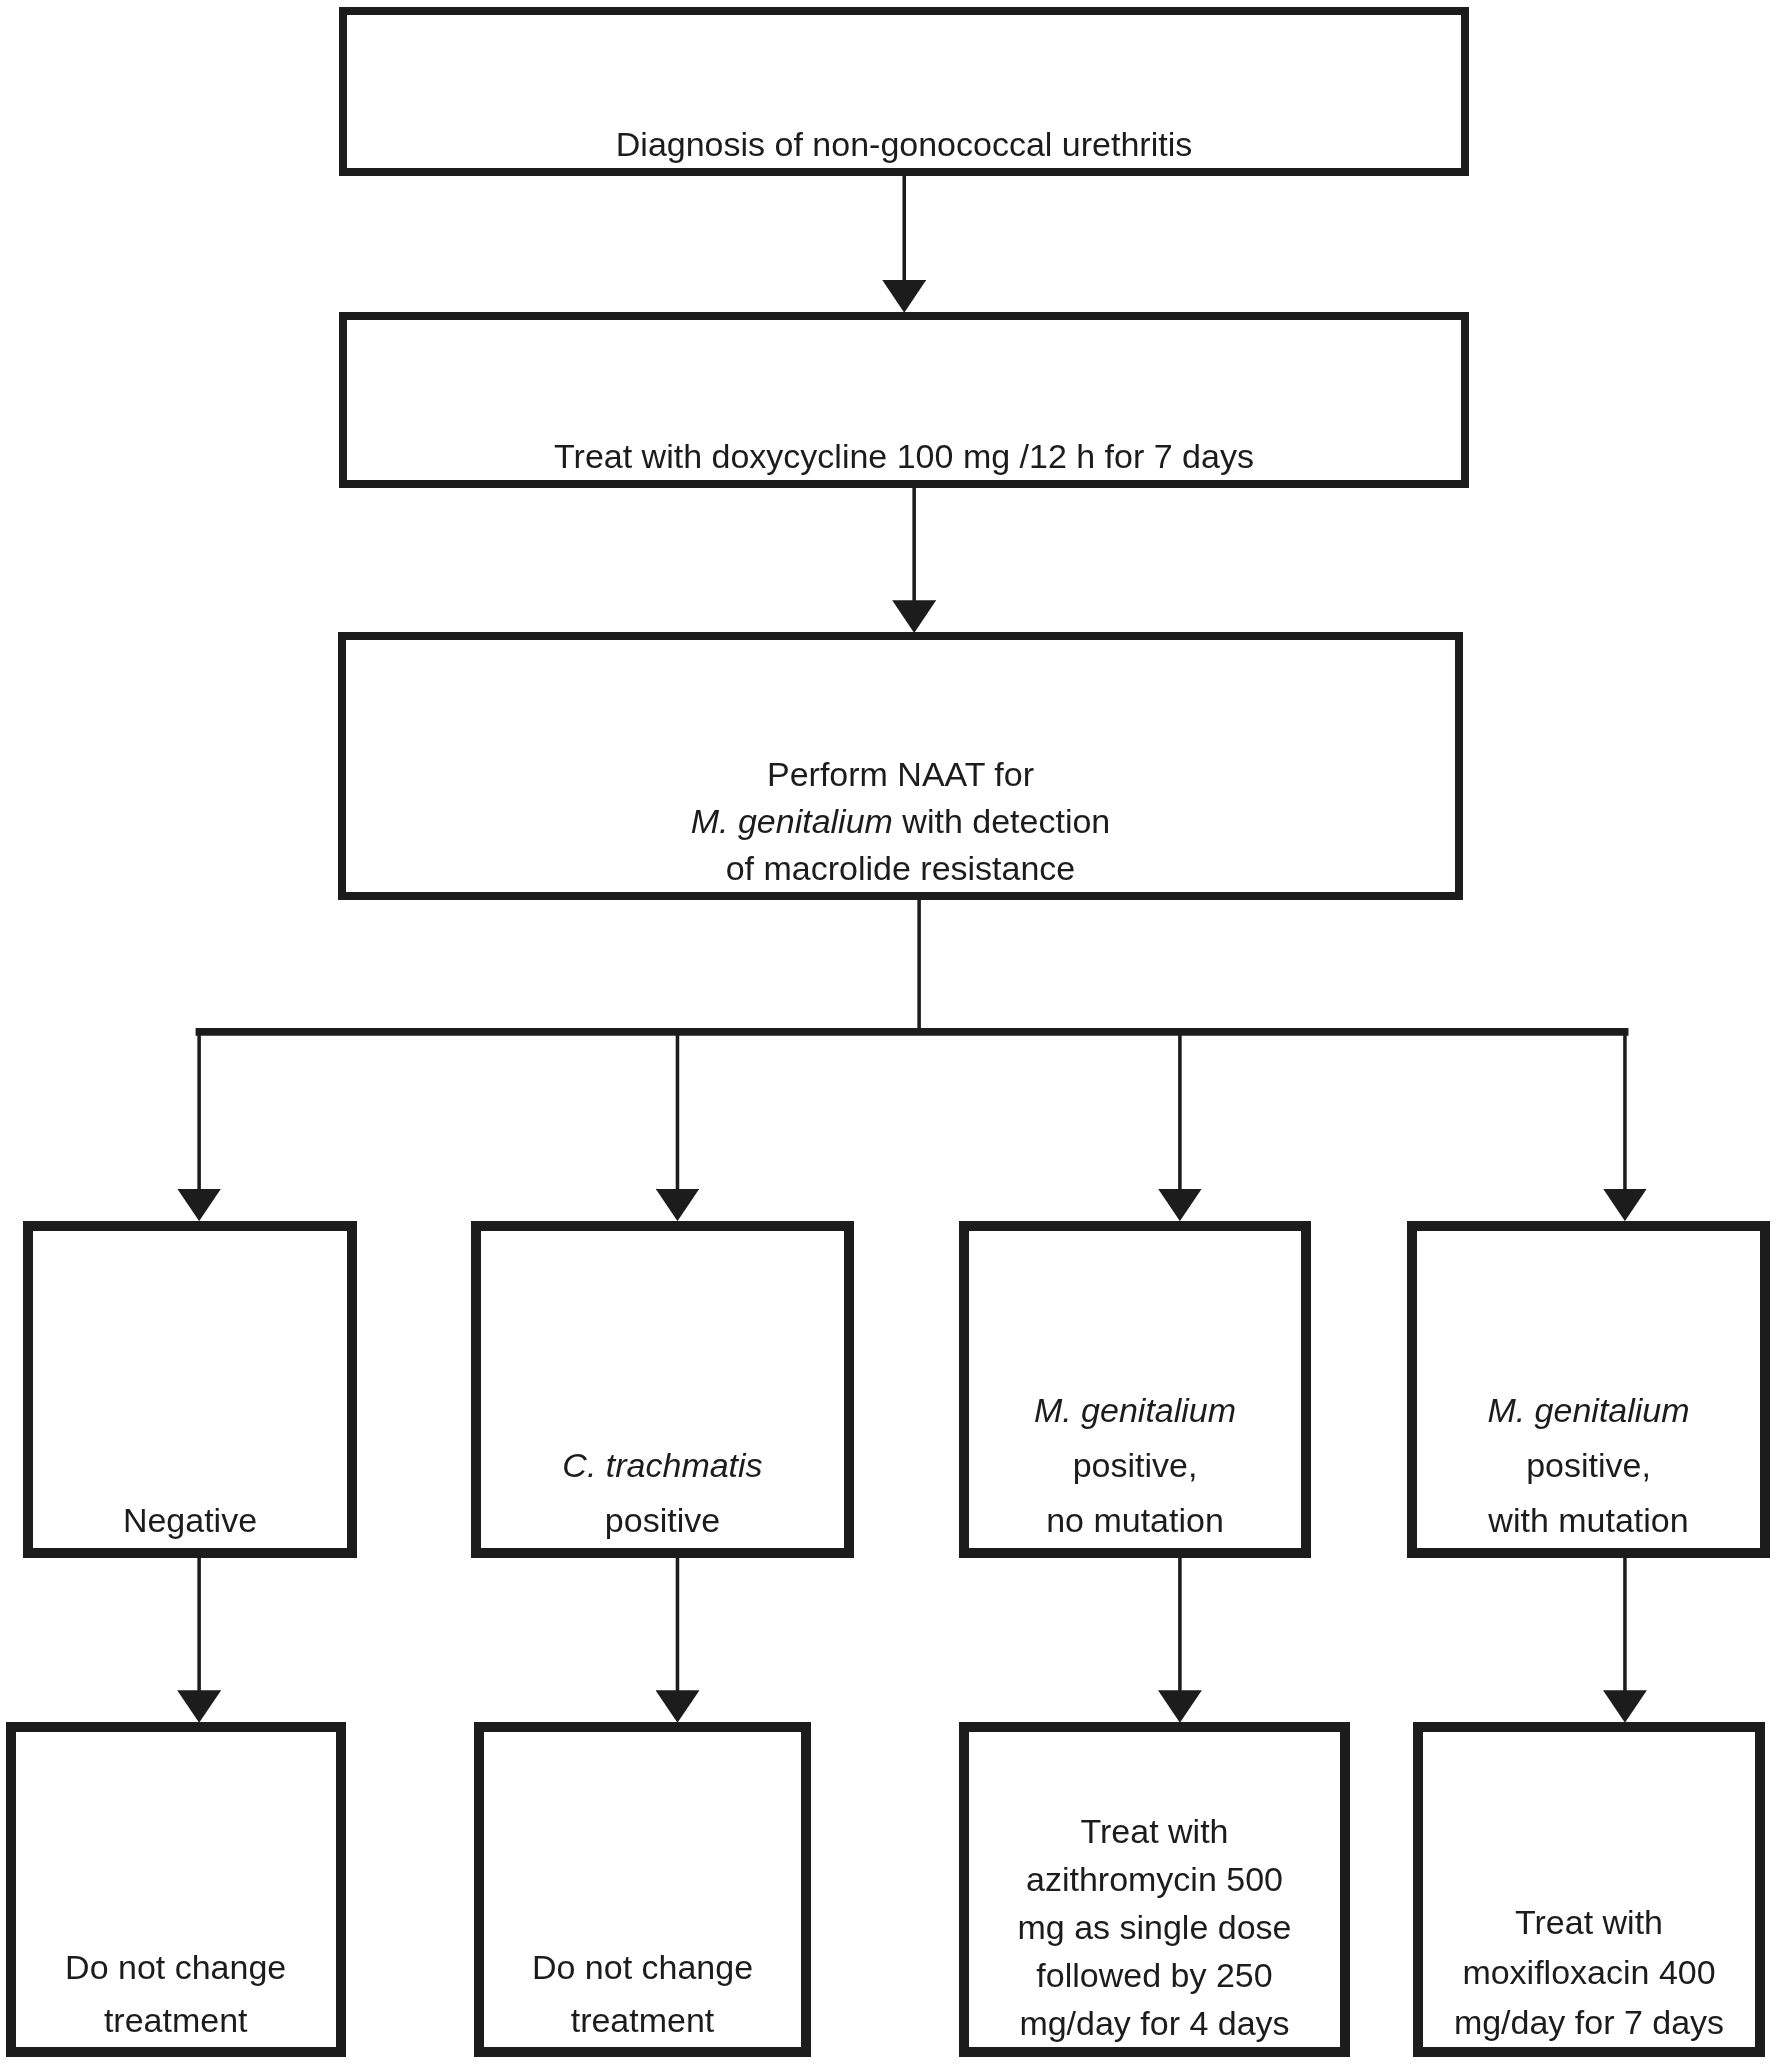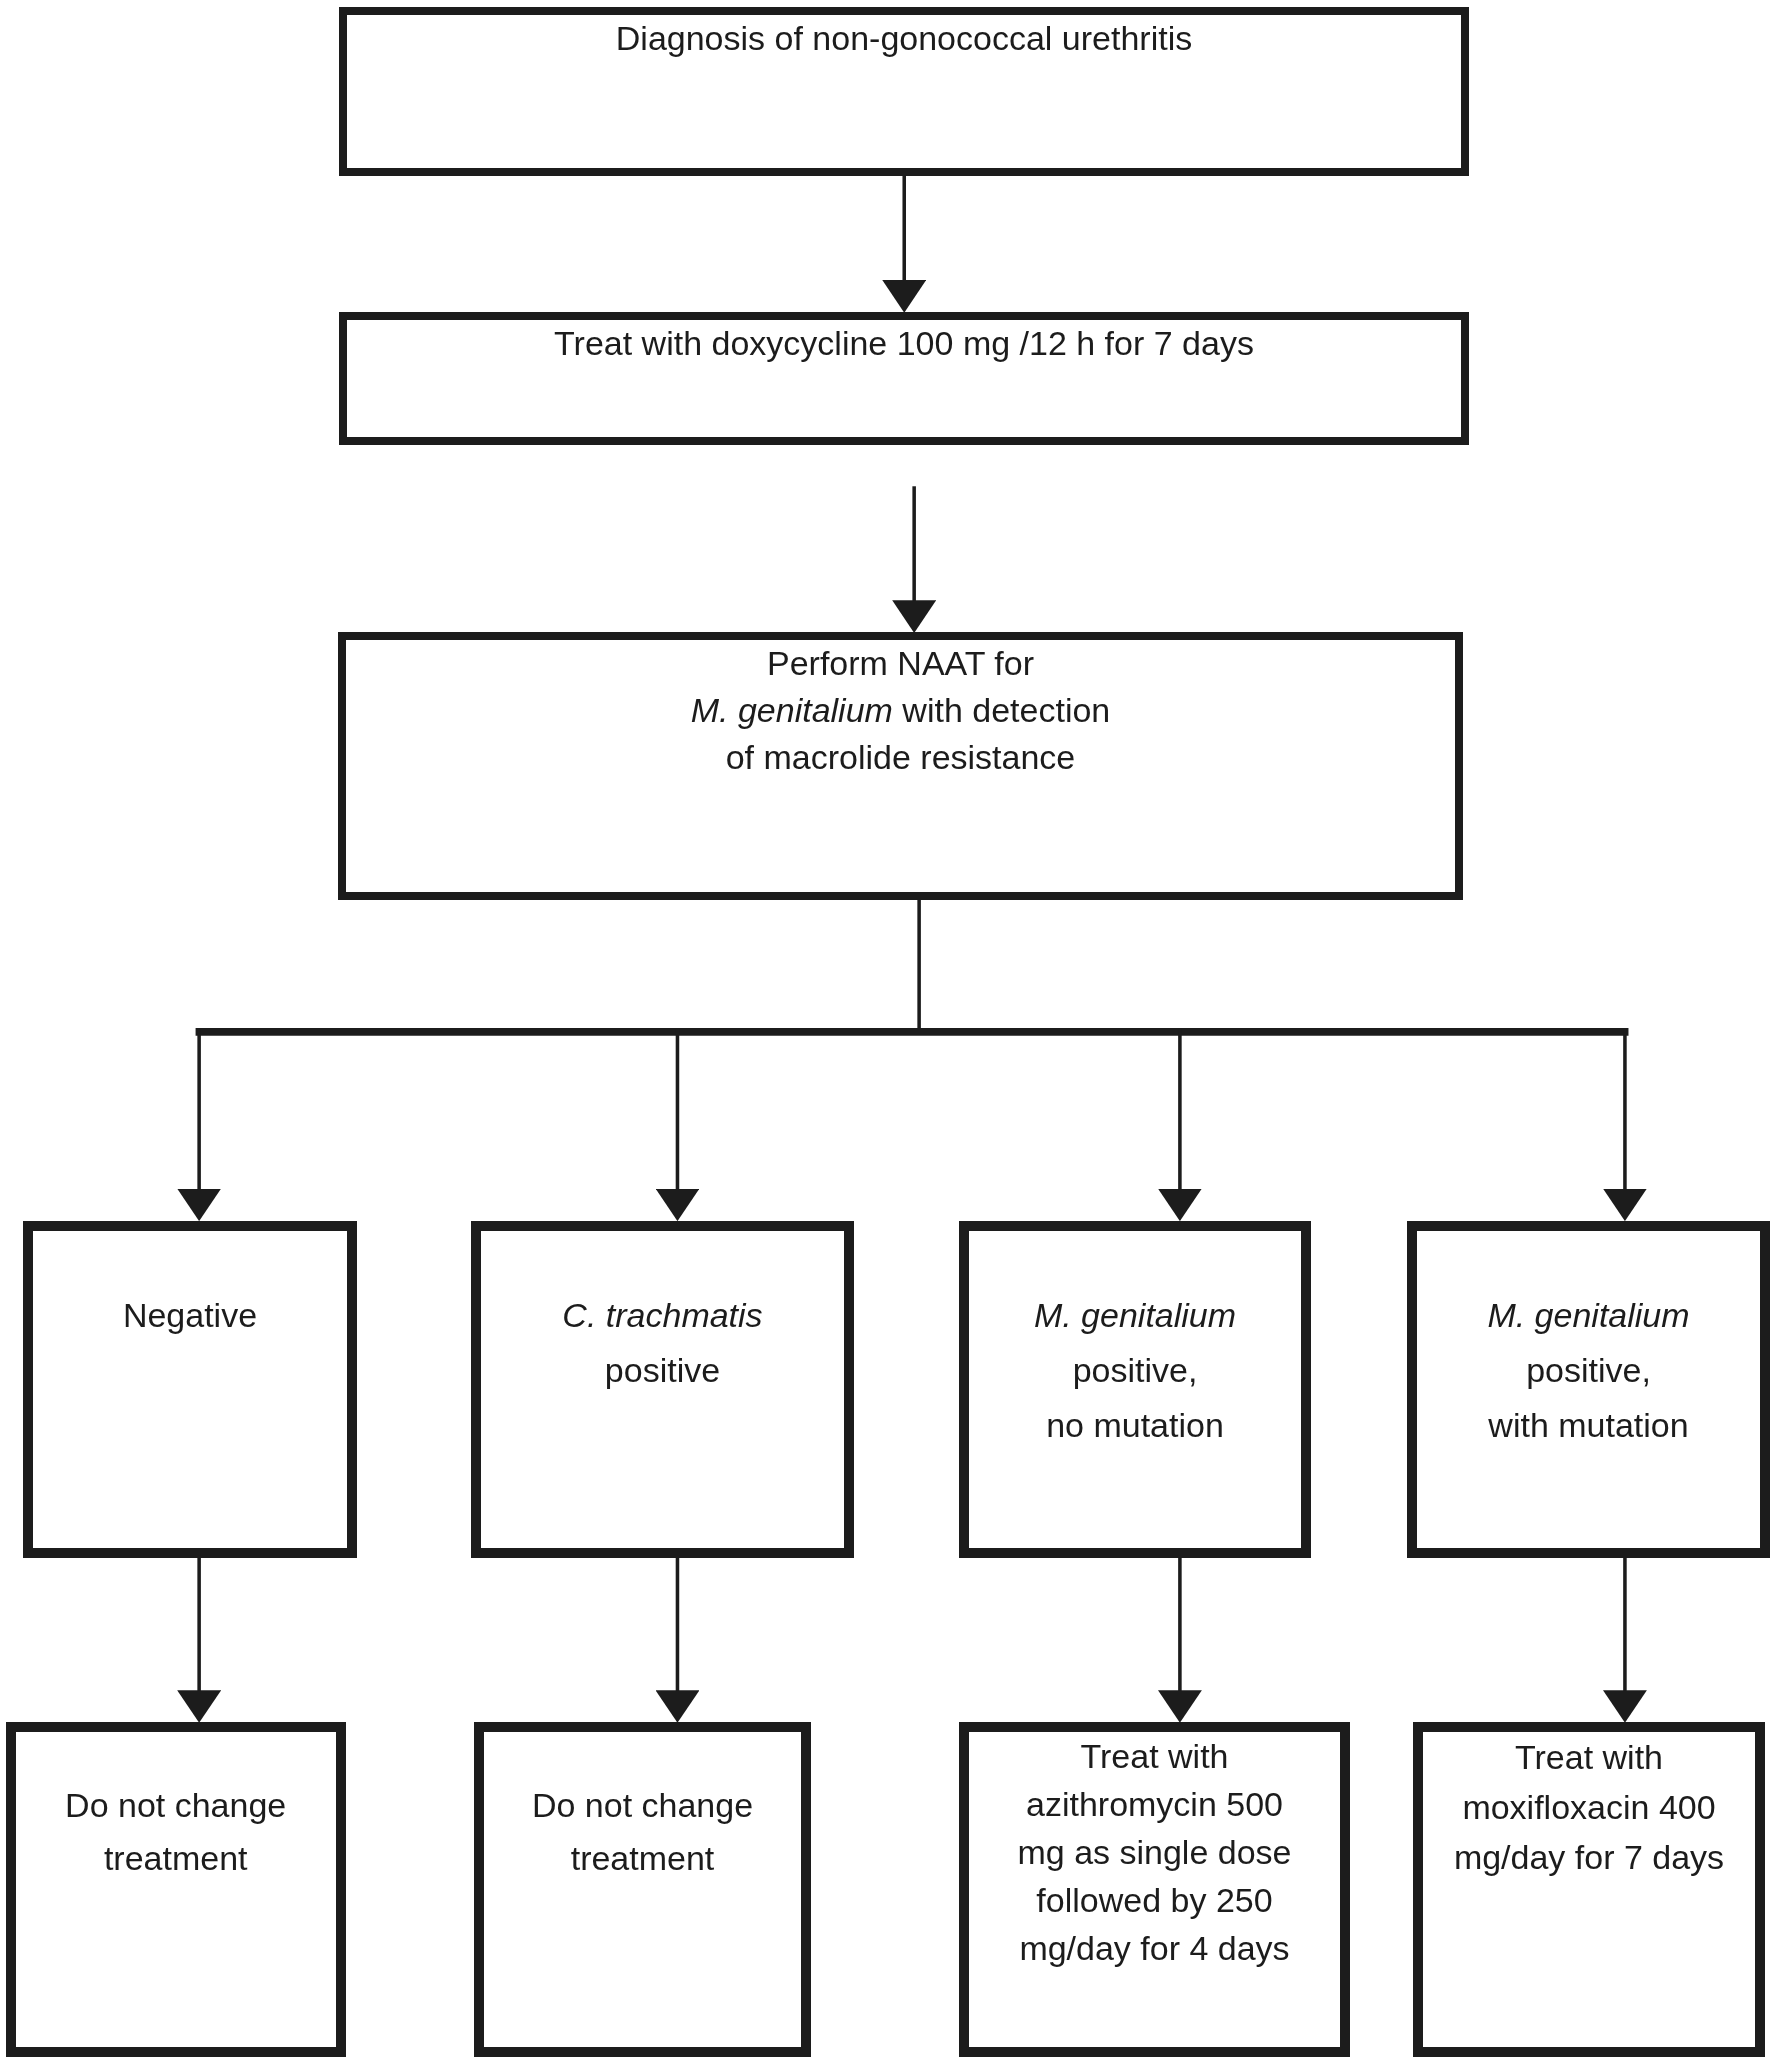--- a/index.html
+++ b/index.html
@@ -14,21 +14,21 @@
   }
   .wires { position: absolute; left: 0; top: 0; width: 1778px; height: 2066px; }
   .box {
     position: absolute;
     box-sizing: border-box;
     background: #ffffff;
     border: 8.5px solid #1c1c1c;
     display: flex;
     flex-direction: column;
     align-items: center;
-    justify-content: flex-start;
+    justify-content: flex-end;
     text-align: center;
     font-size: 34px;
     line-height: 47px;
   }
   .box.lower { border-width: 10.6px; }
   .outcome { padding-top: 57px; line-height: 55px; }
   .t-dnc { padding-top: 47px; line-height: 53px; }
   .t-az { line-height: 48px; }
   .t-moxi { line-height: 50px; }
   .it { font-style: italic; }
@@ -59,21 +59,21 @@
     <line x1="281" y1="2194" x2="281" y2="2386" stroke="#1c1c1c" stroke-width="5" marker-end="url(#ah)"></line>
     <line x1="956" y1="2194" x2="956" y2="2386" stroke="#1c1c1c" stroke-width="5" marker-end="url(#ah)"></line>
     <line x1="1665" y1="2194" x2="1665" y2="2386" stroke="#1c1c1c" stroke-width="5" marker-end="url(#ah)"></line>
     <line x1="2293" y1="2194" x2="2293" y2="2386" stroke="#1c1c1c" stroke-width="5" marker-end="url(#ah)"></line>
   </svg>
 
   <div class="box" style="left:339px; top:7px; width:1130px; height:169px;">
     <span class="line">Diagnosis of non-gonococcal urethritis</span>
   </div>
 
-  <div class="box" style="left:339px; top:312px; width:1130px; height:133px;">
+  <div class="box" style="left:339px; top:312px; width:1130px; height:176px;">
     <span class="line">Treat with doxycycline 100 mg /12 h for 7 days</span>
   </div>
 
   <div class="box" style="left:338px; top:632px; width:1125px; height:268px;">
     <span class="line">Perform NAAT for</span>
     <span class="line"><span class="it">M. genitalium</span><span> with detection</span></span>
     <span class="line">of macrolide resistance</span>
   </div>
 
   <div class="box lower outcome" style="left:23px; top:1221px; width:334px; height:337px;">

